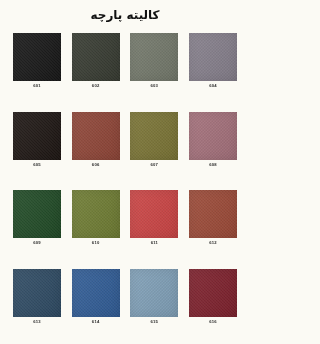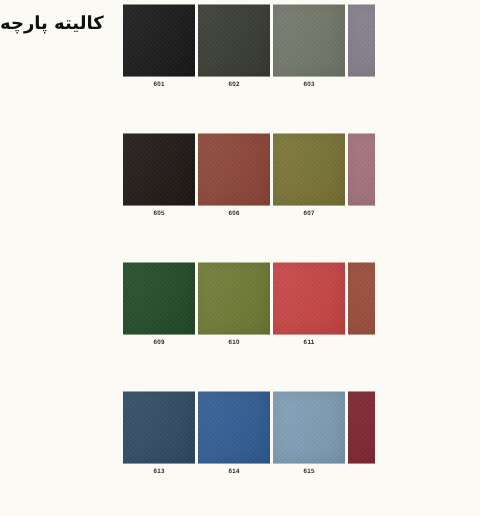--- a/index.html
+++ b/index.html
@@ -14,21 +14,21 @@
     overflow: hidden;
     position: relative;
   }
   #page {
     width: 250px;
     height: 344px;
     background: #fbfaf4;
     box-sizing: border-box;
     position: relative;
     display: flex;
-    flex-direction: row;
+    flex-direction: column;
     padding: 0;
   }
   #title-bar {
     height: 30px;
     display: flex;
     align-items: center;
     justify-content: center;
     flex: none;
   }
   #catalog-title {

